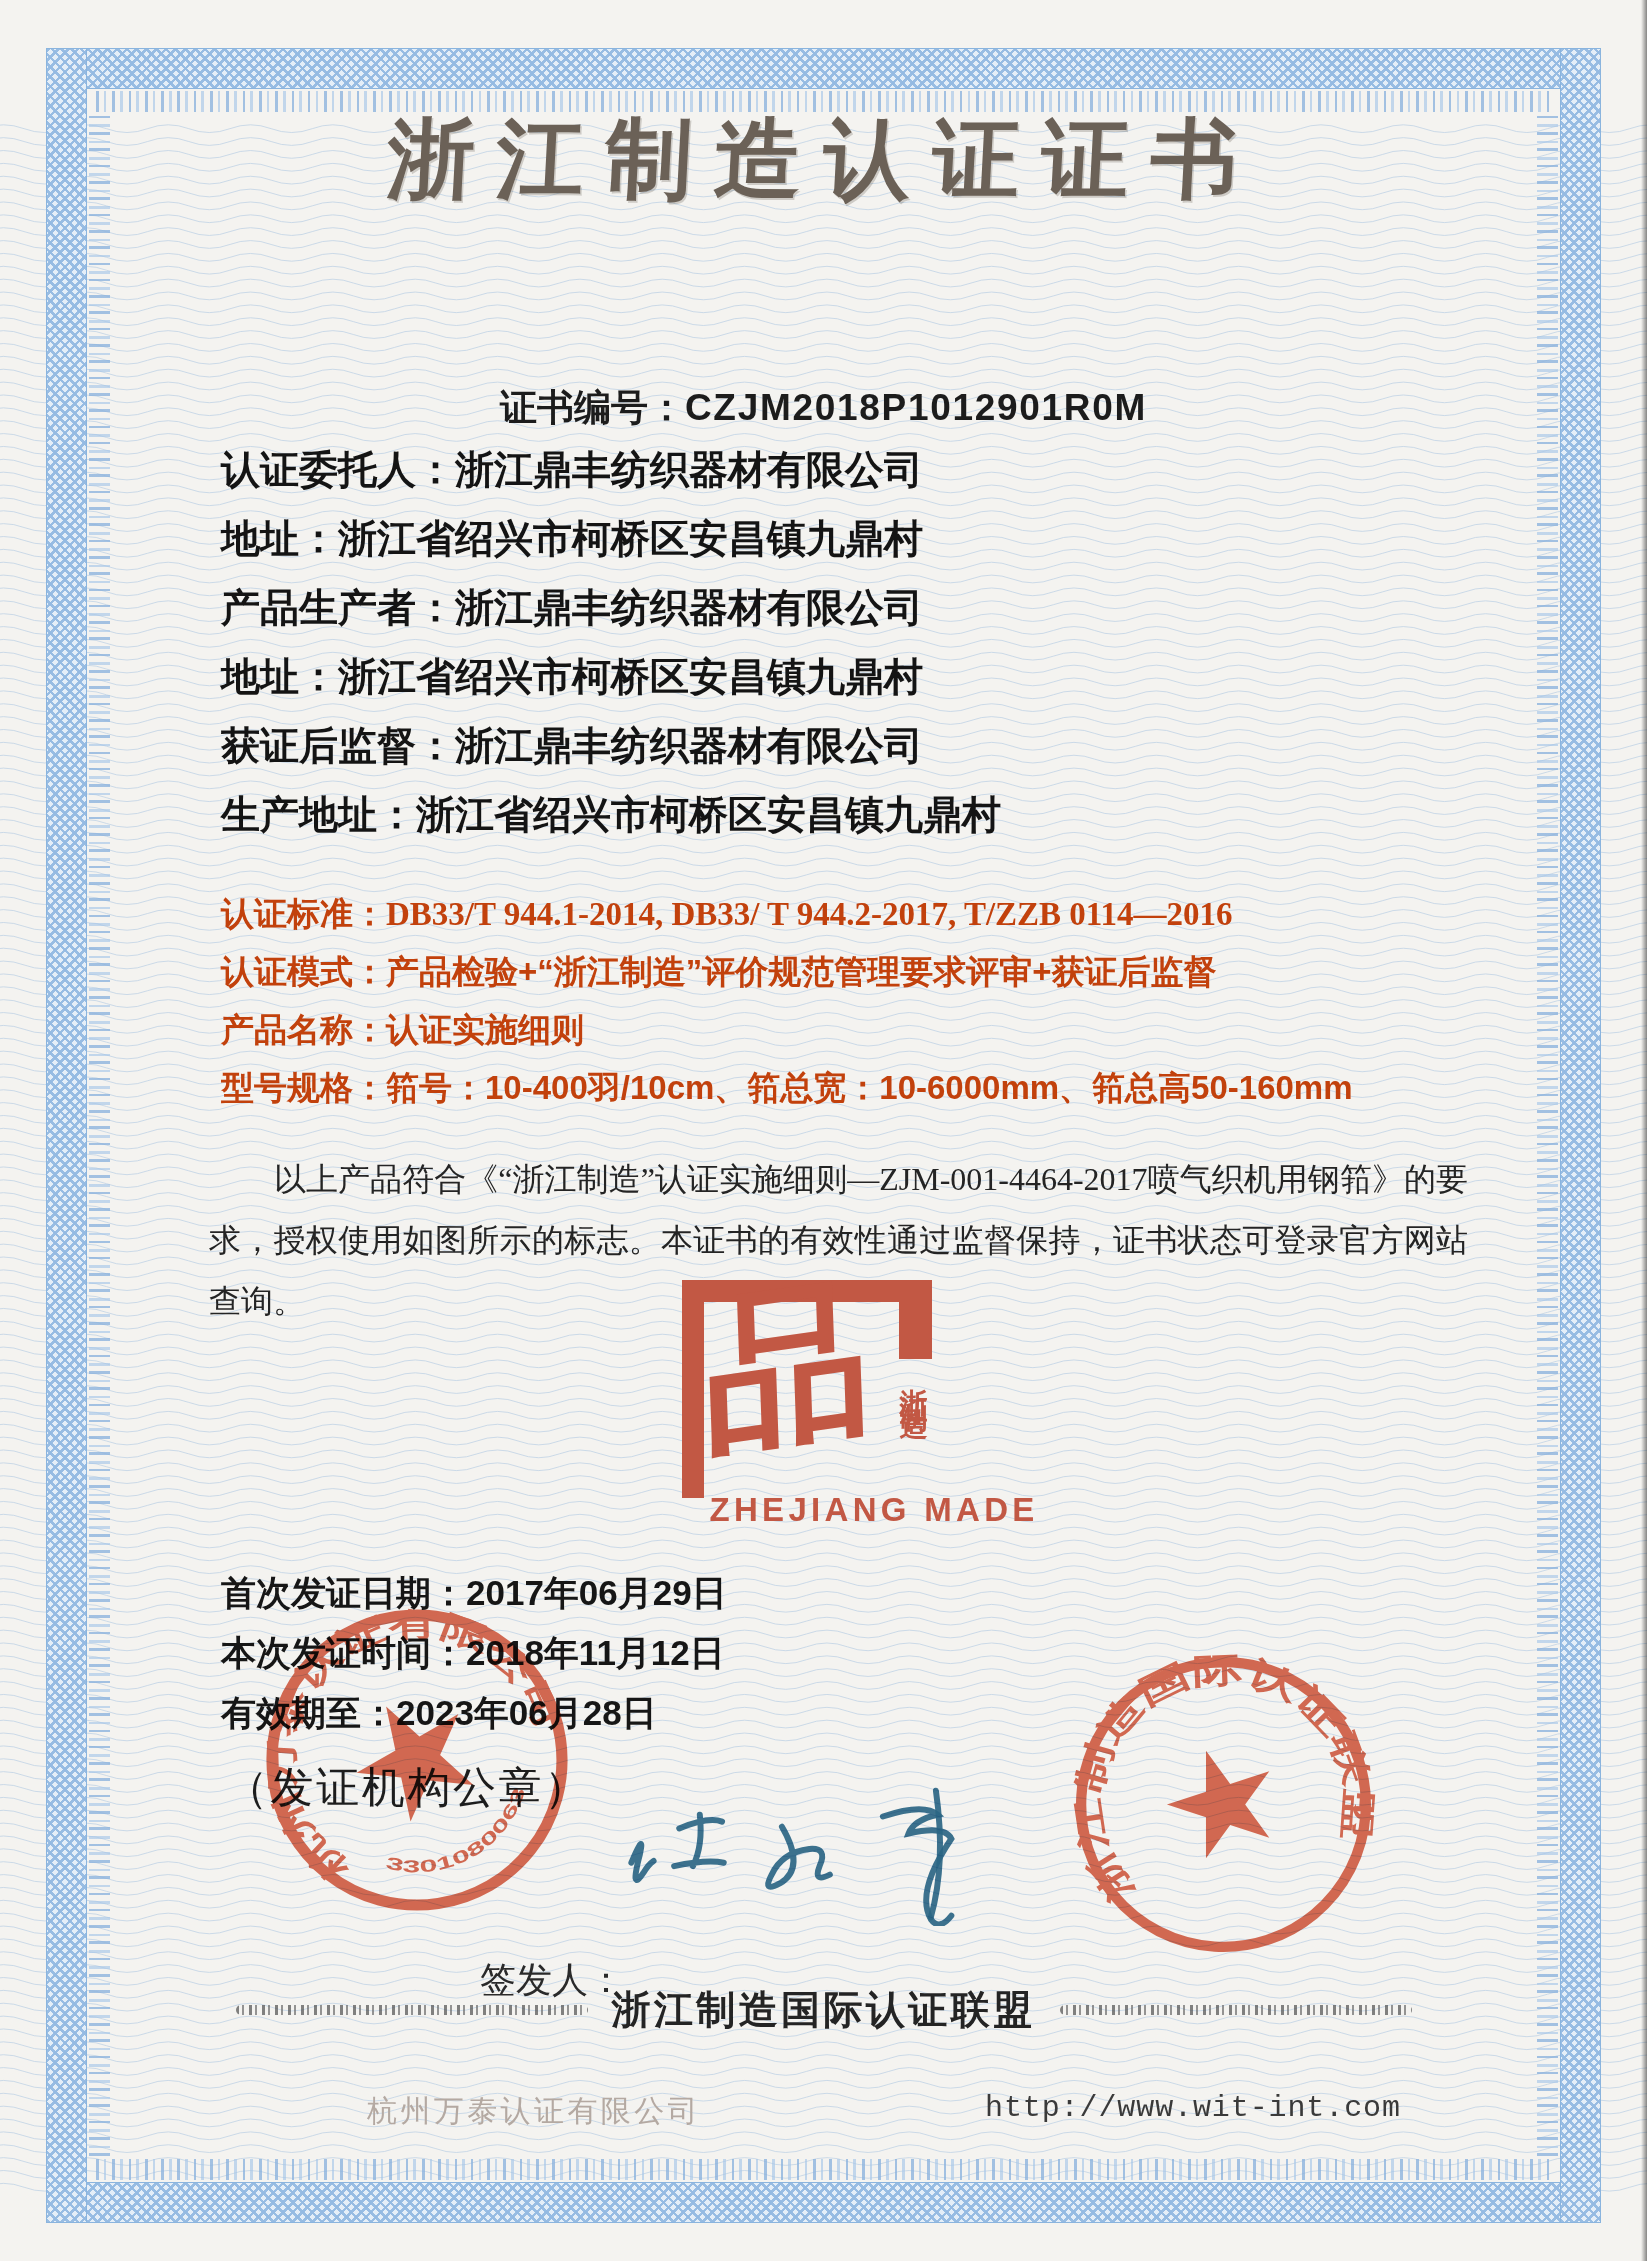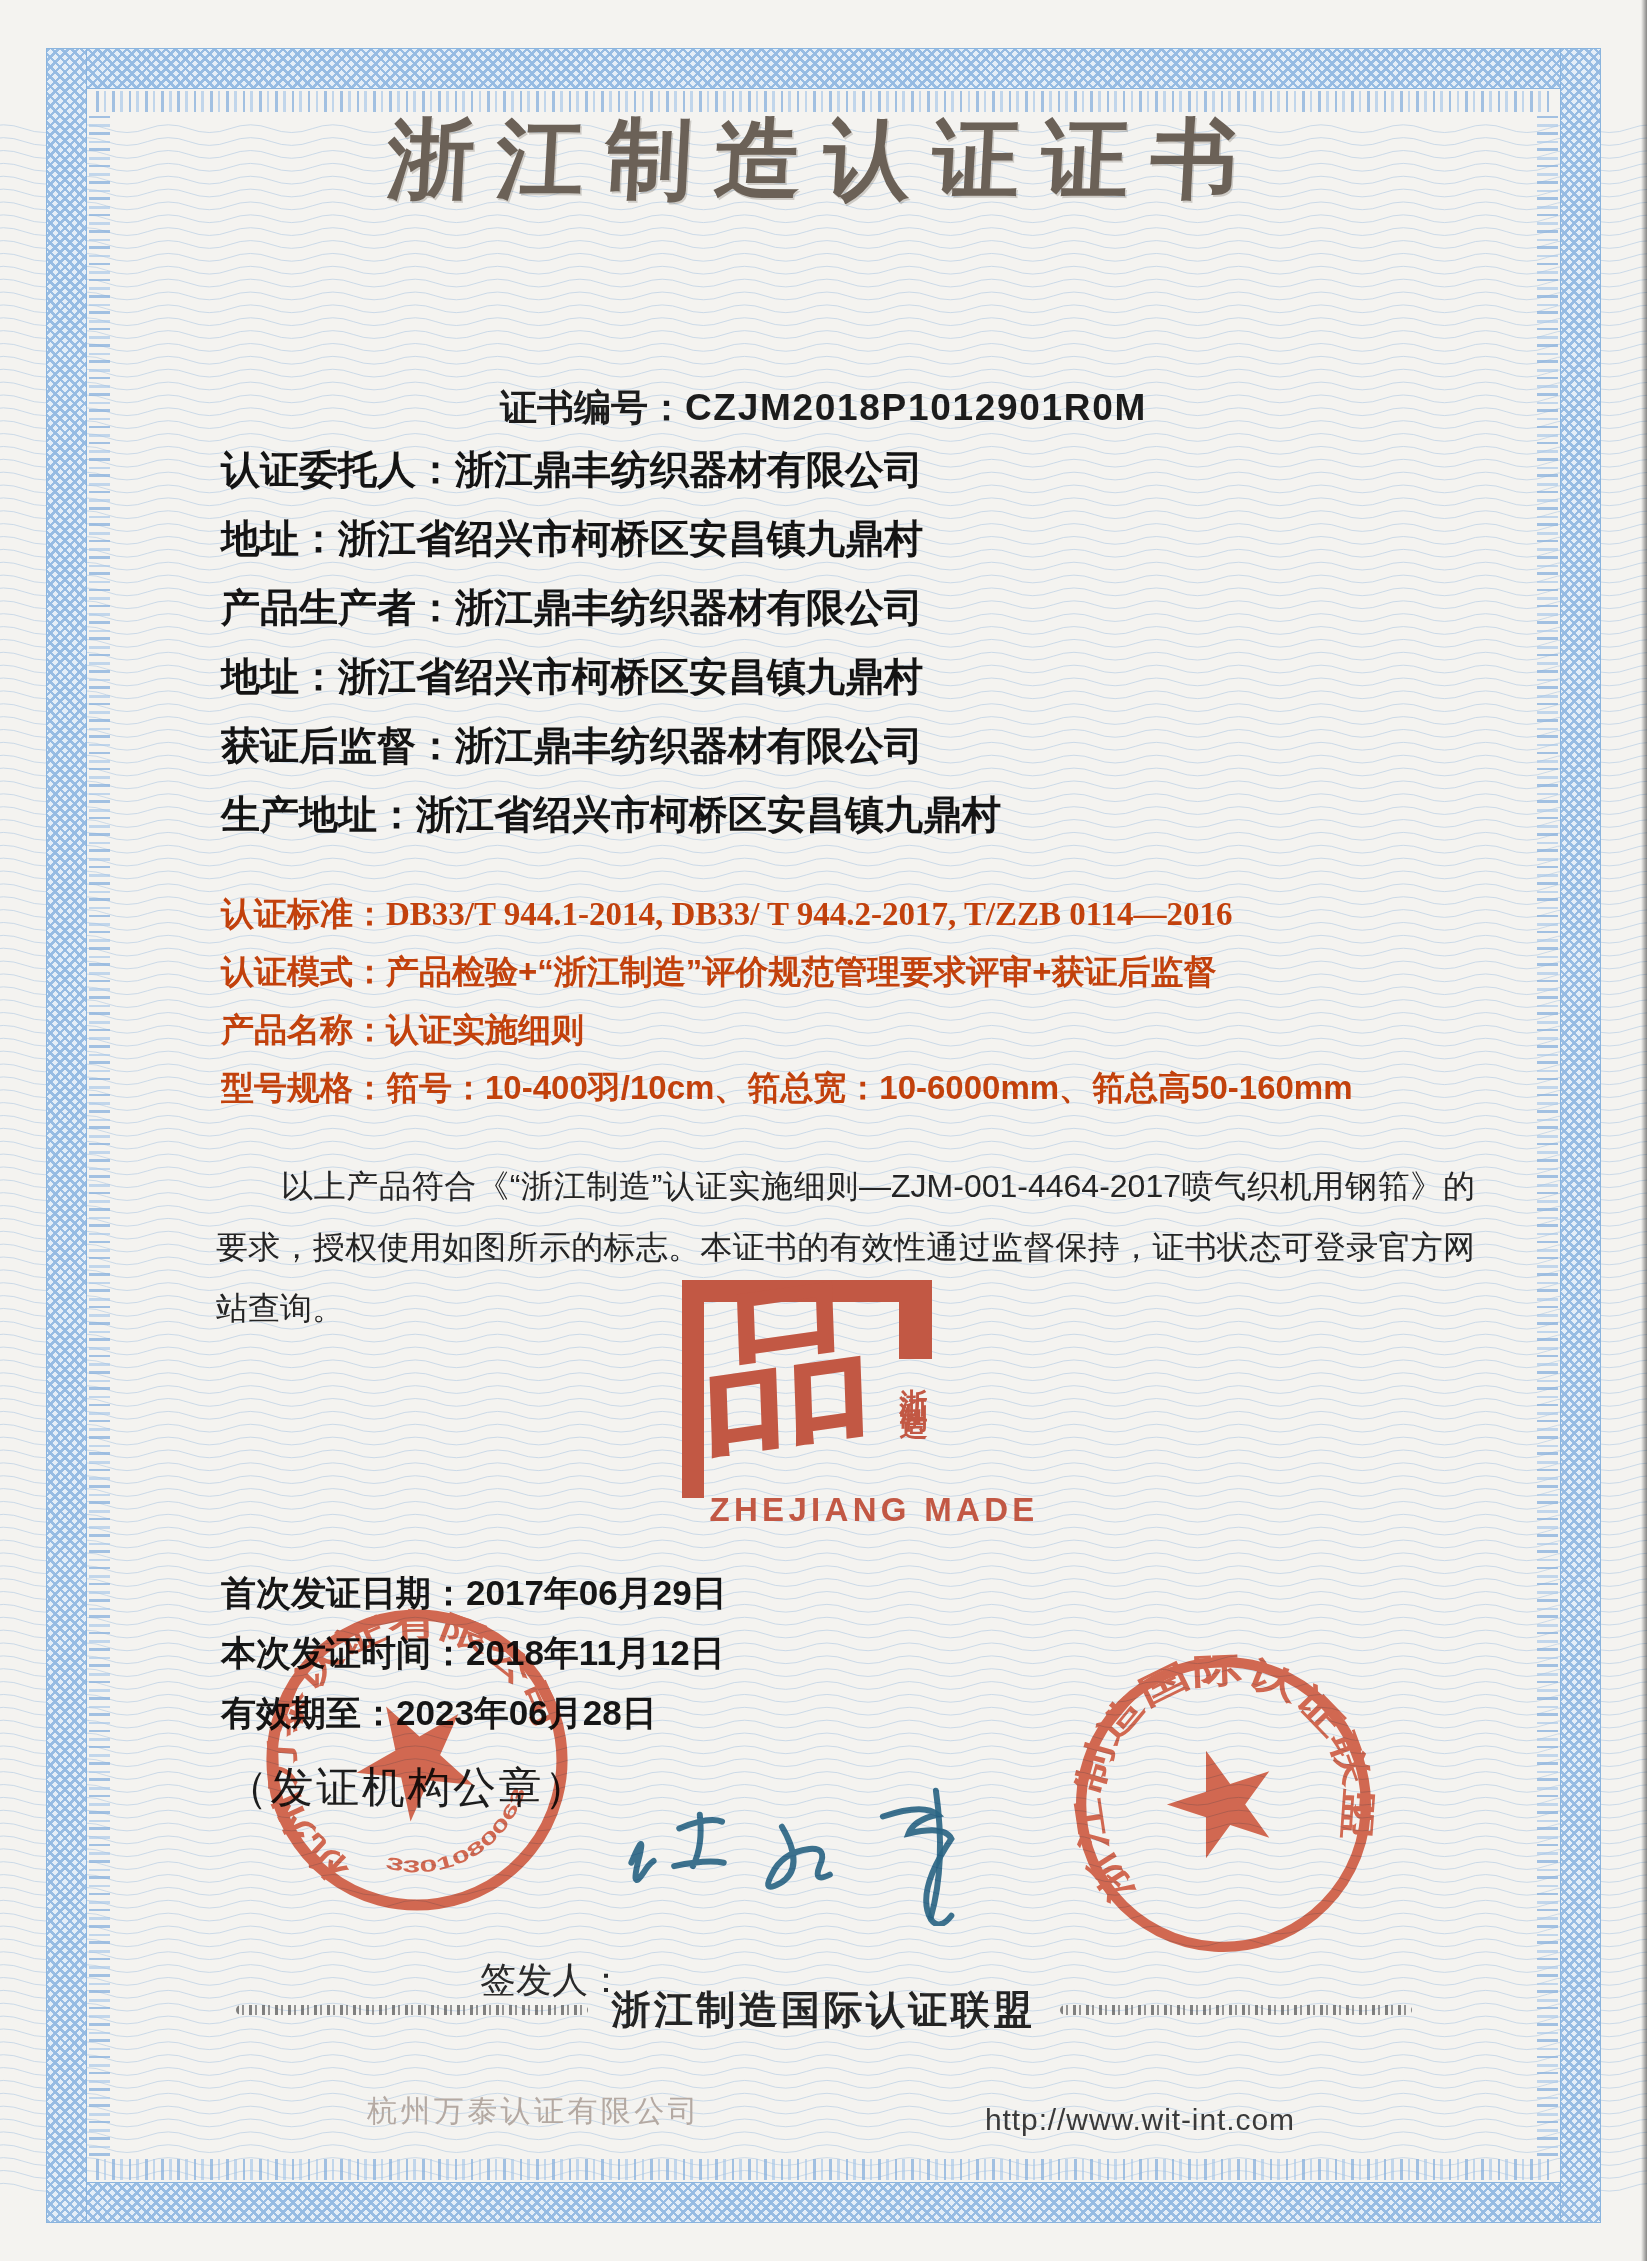--- a/index.html
+++ b/index.html
@@ -43,22 +43,22 @@
     font-size:87px;letter-spacing:22px;color:#6b6157;
     text-shadow:1.7px 1.7px 0 rgba(92,82,72,.25);transform:skewX(-3deg);}
   .certno{left:0;right:0;top:347px;text-align:center;font-size:37px;font-weight:bold;color:#1c1c1c;margin-top:36px;}
   .certno .val{letter-spacing:1.7px;}
   .parties{left:221px;top:443px;}
   .parties .line{height:69px;font-size:39px;font-weight:bold;color:#141414;white-space:nowrap;}
   .details{left:221px;top:892px;}
   .details .line{height:58px;font-size:33px;font-weight:bold;color:#c2410c;white-space:nowrap;}
   .details .val{font-family:"Liberation Serif","DejaVu Serif",serif;}
   .statement{left:199px;top:1139px;width:1259px;
-    font-family:Liberation Sans, sans-serif;
-    font-size:32px;line-height:61px;color:#242424;text-indent:65px;text-align:justify;margin:17px;}
+    font-family:Liberation Serif, serif;
+    font-size:32px;line-height:61px;color:#242424;text-indent:65px;text-align:justify;margin:10px;}
   
   .logo{left:682px;top:1280px;width:250px;height:249px;}
   .logo .bar{position:absolute;background:#c25844;}
   .logo .topbar{top:0;left:0;right:0;height:22px;}
   .logo .leftbar{top:0;left:0;width:22px;height:218px;}
   .logo .stub{top:22px;right:0;width:33px;height:57px;}
   .logo .glyph{position:absolute;top:3.4px;left:20.6px;font-size:168px;line-height:1;
     color:#c25844;font-weight:bold;font-family:"Liberation Serif",serif;
     transform:rotate(-8deg) skewX(-6deg);}
   .logo .side{position:absolute;top:86px;right:0px;writing-mode:vertical-rl;
@@ -79,21 +79,21 @@
   .stamp text{fill:#d6593e;font-weight:bold;}
   .stamp-left{left:254px;top:1597px;}
   .stamp-right{left:1064px;top:1645px;}
   
   .alliance{left:0;right:0;top:1983px;display:flex;align-items:center;justify-content:center;gap:24px;}
   .alliance .text{font-size:39px;font-weight:bold;color:#242424;letter-spacing:3.4px;}
   .scroll-line{width:352px;height:9.4px;border-radius:5.1px;opacity:.7;
     background:repeating-linear-gradient(90deg,#4e4e4e 0 2.6px,rgba(0,0,0,0) 2.6px 6px,#6a6a6a 6px 7.7px,rgba(0,0,0,0) 7.7px 13px);}
   .footer-agency{left:367px;top:2091px;font-size:30px;color:#b4a9a2;letter-spacing:3.4px;}
   .footer-url{left:985px;top:2091px;font-size:30px;color:#3a3a3a;
-    font-family:Liberation Sans, sans-serif;letter-spacing:0.9px;margin-top:12px;}
+    font-family:Liberation Mono, monospace;letter-spacing:0.9px;}
 </style>
 </head>
 <body>
 
 <svg id="waves" width="1647" height="2261" viewBox="0 0 1920 2636">
     <path d="M -20 150 q 24 -9 48 0 q 24 9 48 0 q 24 -9 48 0 q 24 9 48 0 q 24 -9 48 0 q 24 9 48 0 q 24 -9 48 0 q 24 9 48 0 q 24 -9 48 0 q 24 9 48 0 q 24 -9 48 0 q 24 9 48 0 q 24 -9 48 0 q 24 9 48 0 q 24 -9 48 0 q 24 9 48 0 q 24 -9 48 0 q 24 9 48 0 q 24 -9 48 0 q 24 9 48 0 q 24 -9 48 0 q 24 9 48 0 q 24 -9 48 0 q 24 9 48 0 q 24 -9 48 0 q 24 9 48 0 q 24 -9 48 0 q 24 9 48 0 q 24 -9 48 0 q 24 9 48 0 q 24 -9 48 0 q 24 9 48 0 q 24 -9 48 0 q 24 9 48 0 q 24 -9 48 0 q 24 9 48 0 q 24 -9 48 0 q 24 9 48 0 q 24 -9 48 0 q 24 9 48 0 q 24 -9 48 0 q 24 9 48 0"></path>
     <path d="M -20 165 q 24 -9 48 0 q 24 9 48 0 q 24 -9 48 0 q 24 9 48 0 q 24 -9 48 0 q 24 9 48 0 q 24 -9 48 0 q 24 9 48 0 q 24 -9 48 0 q 24 9 48 0 q 24 -9 48 0 q 24 9 48 0 q 24 -9 48 0 q 24 9 48 0 q 24 -9 48 0 q 24 9 48 0 q 24 -9 48 0 q 24 9 48 0 q 24 -9 48 0 q 24 9 48 0 q 24 -9 48 0 q 24 9 48 0 q 24 -9 48 0 q 24 9 48 0 q 24 -9 48 0 q 24 9 48 0 q 24 -9 48 0 q 24 9 48 0 q 24 -9 48 0 q 24 9 48 0 q 24 -9 48 0 q 24 9 48 0 q 24 -9 48 0 q 24 9 48 0 q 24 -9 48 0 q 24 9 48 0 q 24 -9 48 0 q 24 9 48 0 q 24 -9 48 0 q 24 9 48 0 q 24 -9 48 0 q 24 9 48 0"></path>
     <path d="M -20 180 q 24 -9 48 0 q 24 9 48 0 q 24 -9 48 0 q 24 9 48 0 q 24 -9 48 0 q 24 9 48 0 q 24 -9 48 0 q 24 9 48 0 q 24 -9 48 0 q 24 9 48 0 q 24 -9 48 0 q 24 9 48 0 q 24 -9 48 0 q 24 9 48 0 q 24 -9 48 0 q 24 9 48 0 q 24 -9 48 0 q 24 9 48 0 q 24 -9 48 0 q 24 9 48 0 q 24 -9 48 0 q 24 9 48 0 q 24 -9 48 0 q 24 9 48 0 q 24 -9 48 0 q 24 9 48 0 q 24 -9 48 0 q 24 9 48 0 q 24 -9 48 0 q 24 9 48 0 q 24 -9 48 0 q 24 9 48 0 q 24 -9 48 0 q 24 9 48 0 q 24 -9 48 0 q 24 9 48 0 q 24 -9 48 0 q 24 9 48 0 q 24 -9 48 0 q 24 9 48 0 q 24 -9 48 0 q 24 9 48 0"></path>
     <path d="M -20 195 q 24 -9 48 0 q 24 9 48 0 q 24 -9 48 0 q 24 9 48 0 q 24 -9 48 0 q 24 9 48 0 q 24 -9 48 0 q 24 9 48 0 q 24 -9 48 0 q 24 9 48 0 q 24 -9 48 0 q 24 9 48 0 q 24 -9 48 0 q 24 9 48 0 q 24 -9 48 0 q 24 9 48 0 q 24 -9 48 0 q 24 9 48 0 q 24 -9 48 0 q 24 9 48 0 q 24 -9 48 0 q 24 9 48 0 q 24 -9 48 0 q 24 9 48 0 q 24 -9 48 0 q 24 9 48 0 q 24 -9 48 0 q 24 9 48 0 q 24 -9 48 0 q 24 9 48 0 q 24 -9 48 0 q 24 9 48 0 q 24 -9 48 0 q 24 9 48 0 q 24 -9 48 0 q 24 9 48 0 q 24 -9 48 0 q 24 9 48 0 q 24 -9 48 0 q 24 9 48 0 q 24 -9 48 0 q 24 9 48 0"></path>
     <path d="M -20 210 q 24 -9 48 0 q 24 9 48 0 q 24 -9 48 0 q 24 9 48 0 q 24 -9 48 0 q 24 9 48 0 q 24 -9 48 0 q 24 9 48 0 q 24 -9 48 0 q 24 9 48 0 q 24 -9 48 0 q 24 9 48 0 q 24 -9 48 0 q 24 9 48 0 q 24 -9 48 0 q 24 9 48 0 q 24 -9 48 0 q 24 9 48 0 q 24 -9 48 0 q 24 9 48 0 q 24 -9 48 0 q 24 9 48 0 q 24 -9 48 0 q 24 9 48 0 q 24 -9 48 0 q 24 9 48 0 q 24 -9 48 0 q 24 9 48 0 q 24 -9 48 0 q 24 9 48 0 q 24 -9 48 0 q 24 9 48 0 q 24 -9 48 0 q 24 9 48 0 q 24 -9 48 0 q 24 9 48 0 q 24 -9 48 0 q 24 9 48 0 q 24 -9 48 0 q 24 9 48 0 q 24 -9 48 0 q 24 9 48 0"></path>

